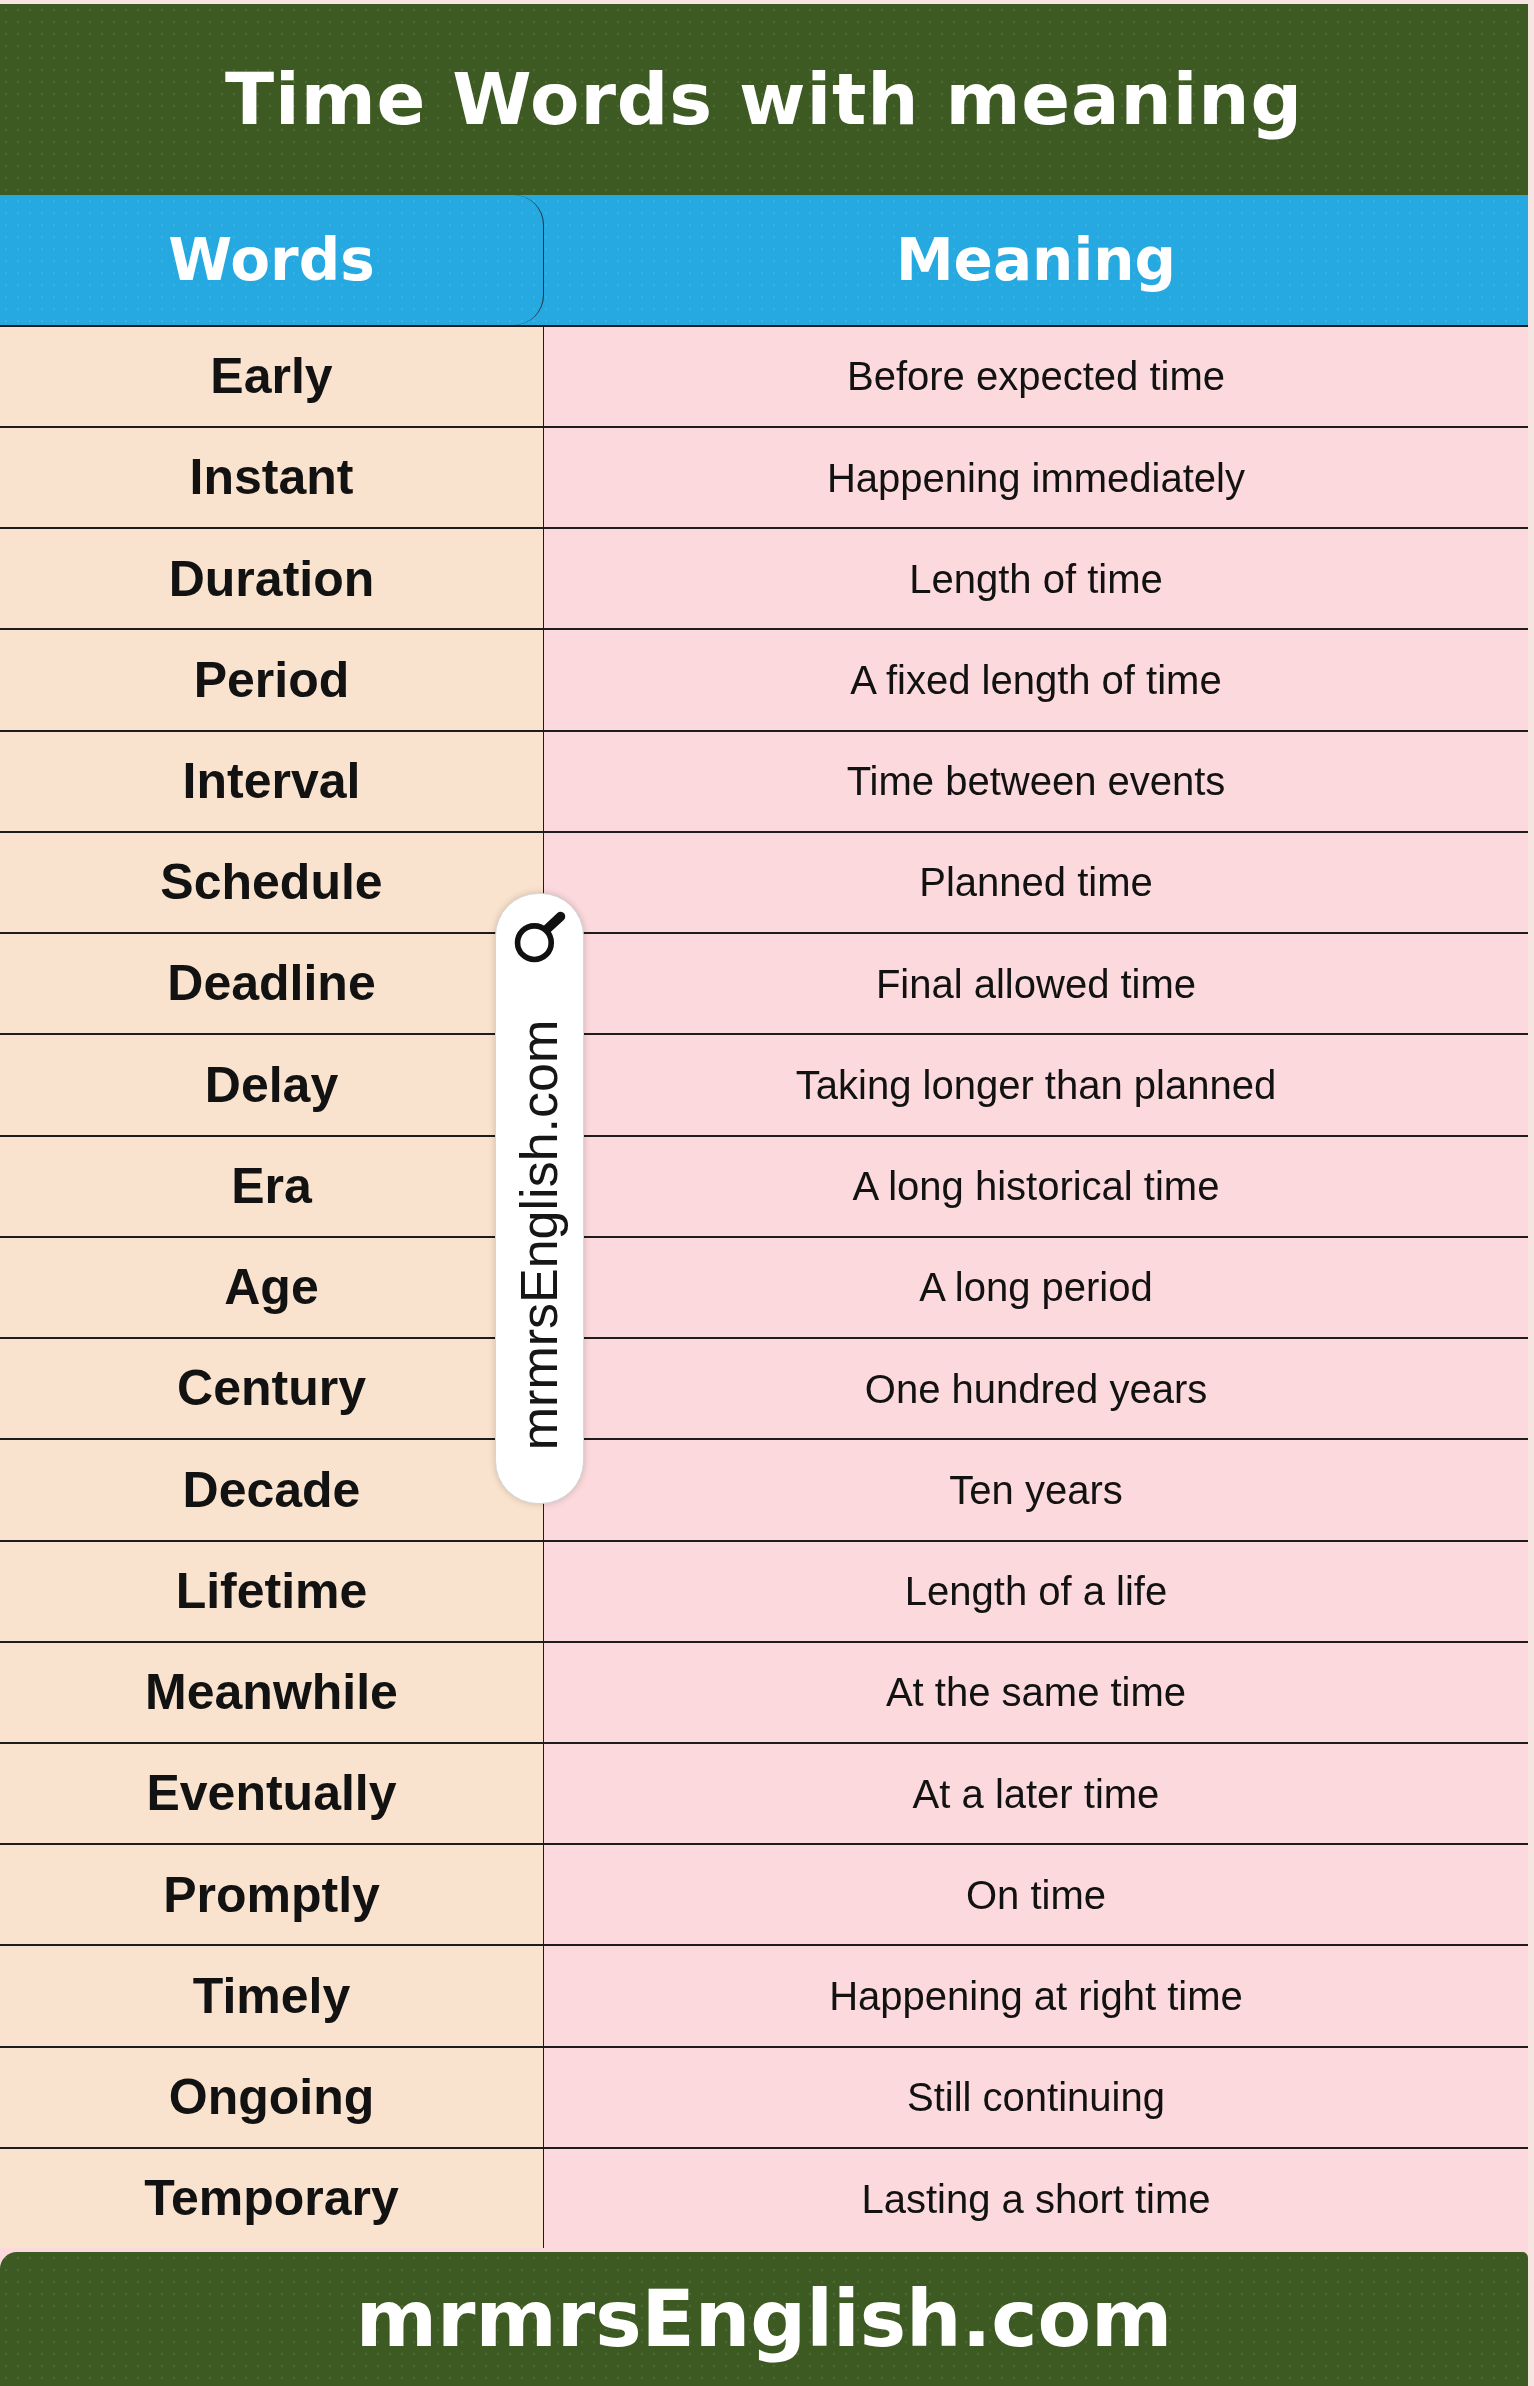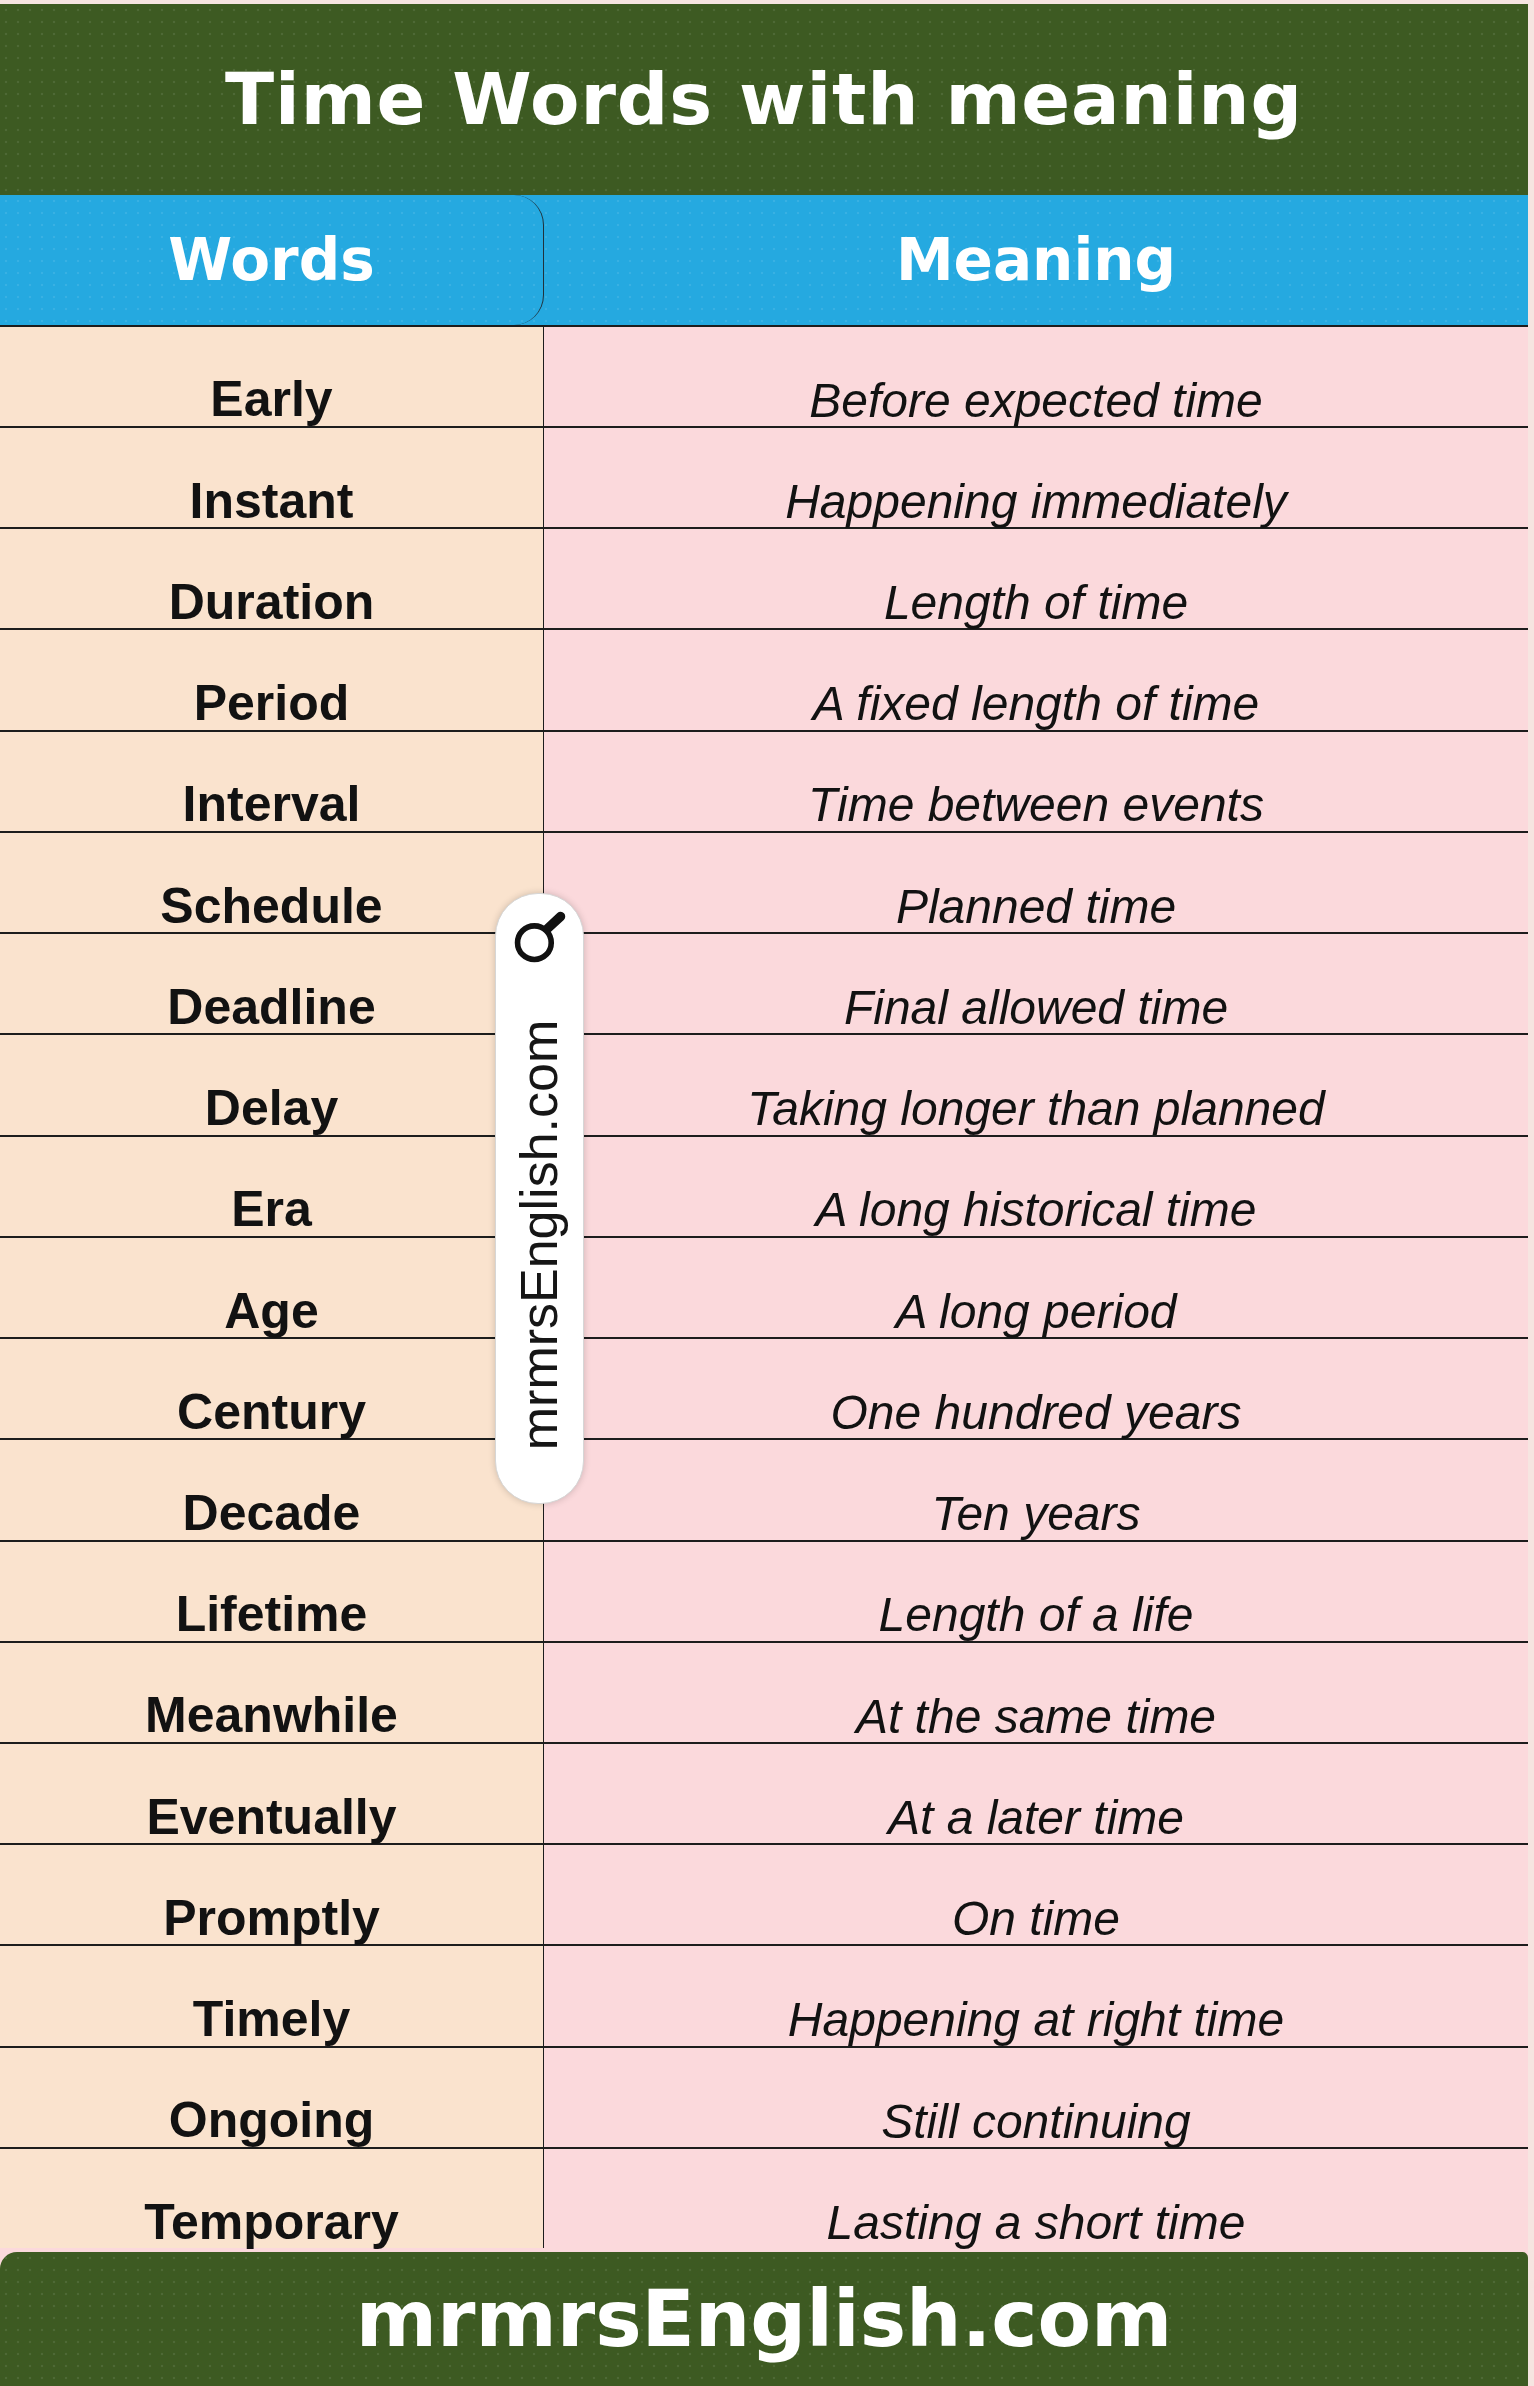--- a/index.html
+++ b/index.html
@@ -64,37 +64,36 @@
     flex:1;
     display:flex; flex-direction:column;
   }
   .row{
     flex:1;
     display:flex;
     border-bottom:2.8px solid var(--row_border);
   }
   .row:last-child{ border-bottom:none; }
   .cell{
-    display:flex; align-items:flex-end; justify-content:center;
+    display:flex; align-items:center; justify-content:center;
     text-align:center;
     line-height:1.05;
   }
   .cell-word{
     width:544px;
     background:var(--word_col_bg);
     border-right:1.9px solid var(--row_border);
     font-weight:700;
     font-size:50px;
   }
   .cell-meaning{
     flex:1;
     background:var(--meaning_col_bg);
     font-weight:400;
-    font-size:48px;
-    font-style:italic;
+    font-size:40px;
   }
   .footer{
     height:135px;
     margin-top:3.7px;
     background-color:var(--header_green);
     border-radius:17px 5.6px 0 0;
     display:flex; align-items:center; justify-content:center;
   }
   .footer span{
     font-family:"DejaVu Sans", sans-serif;

